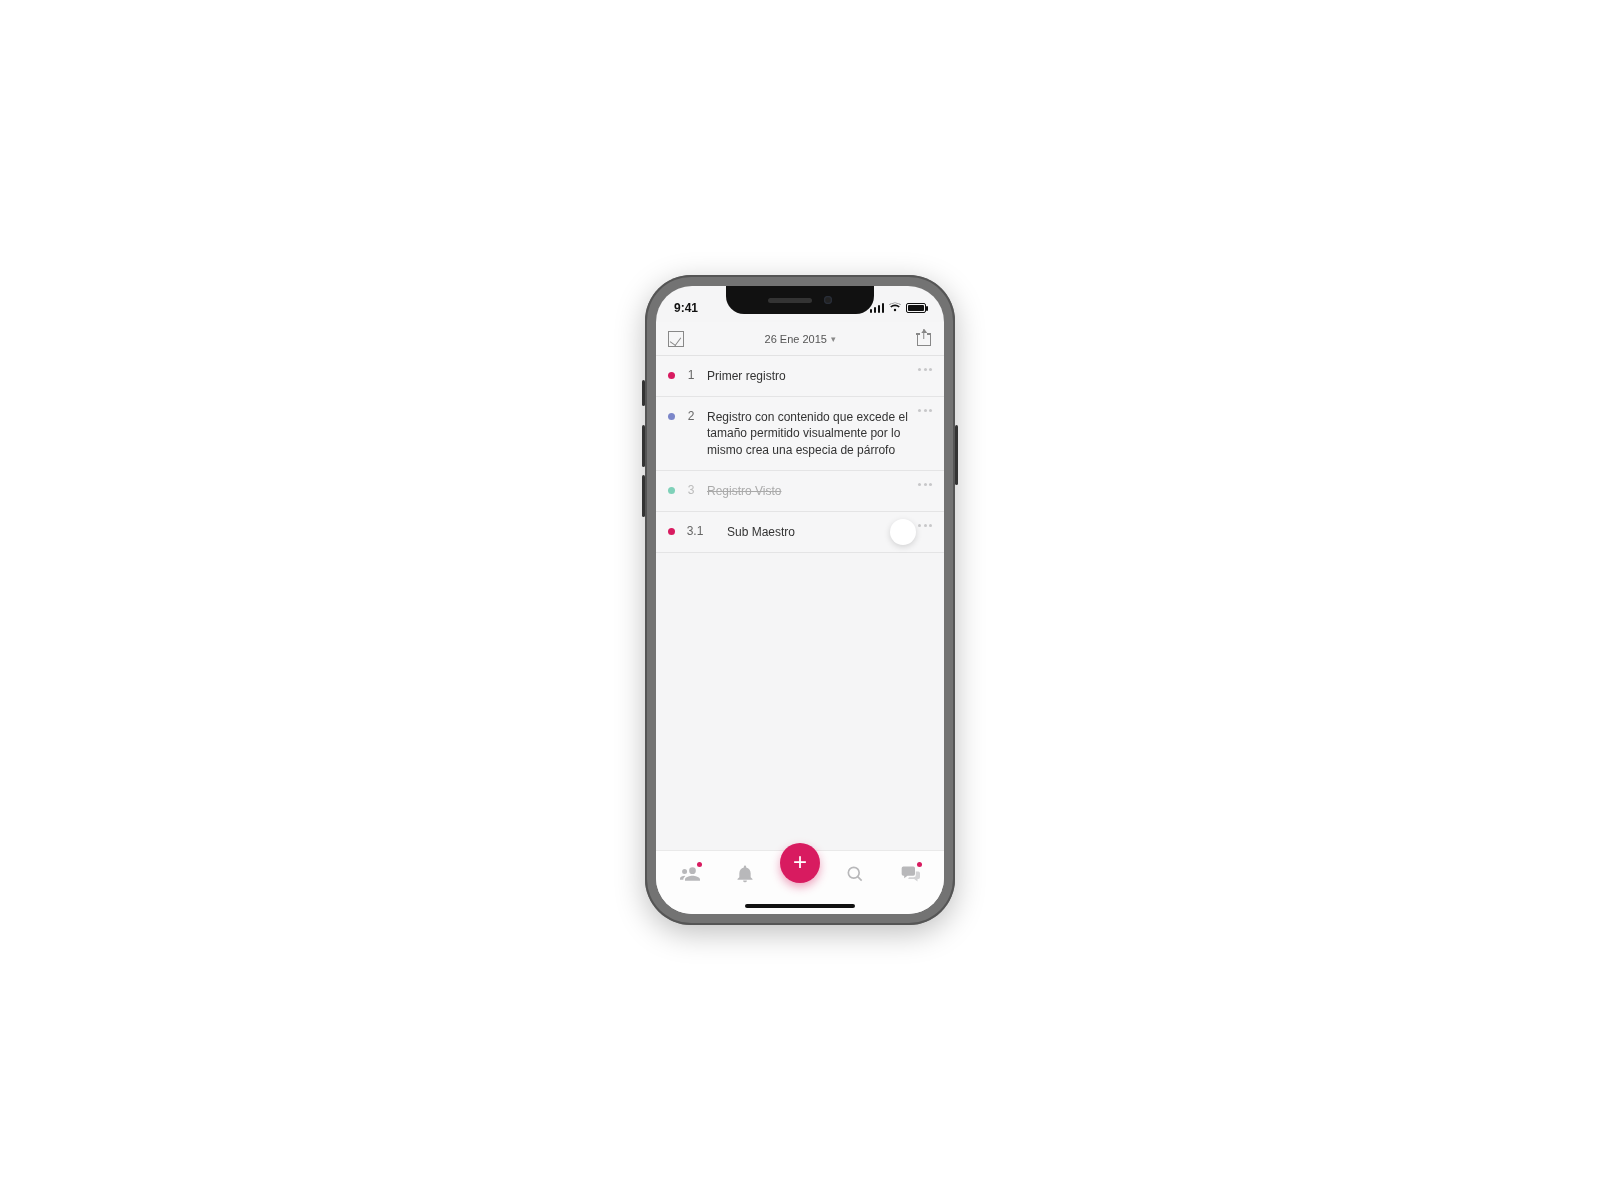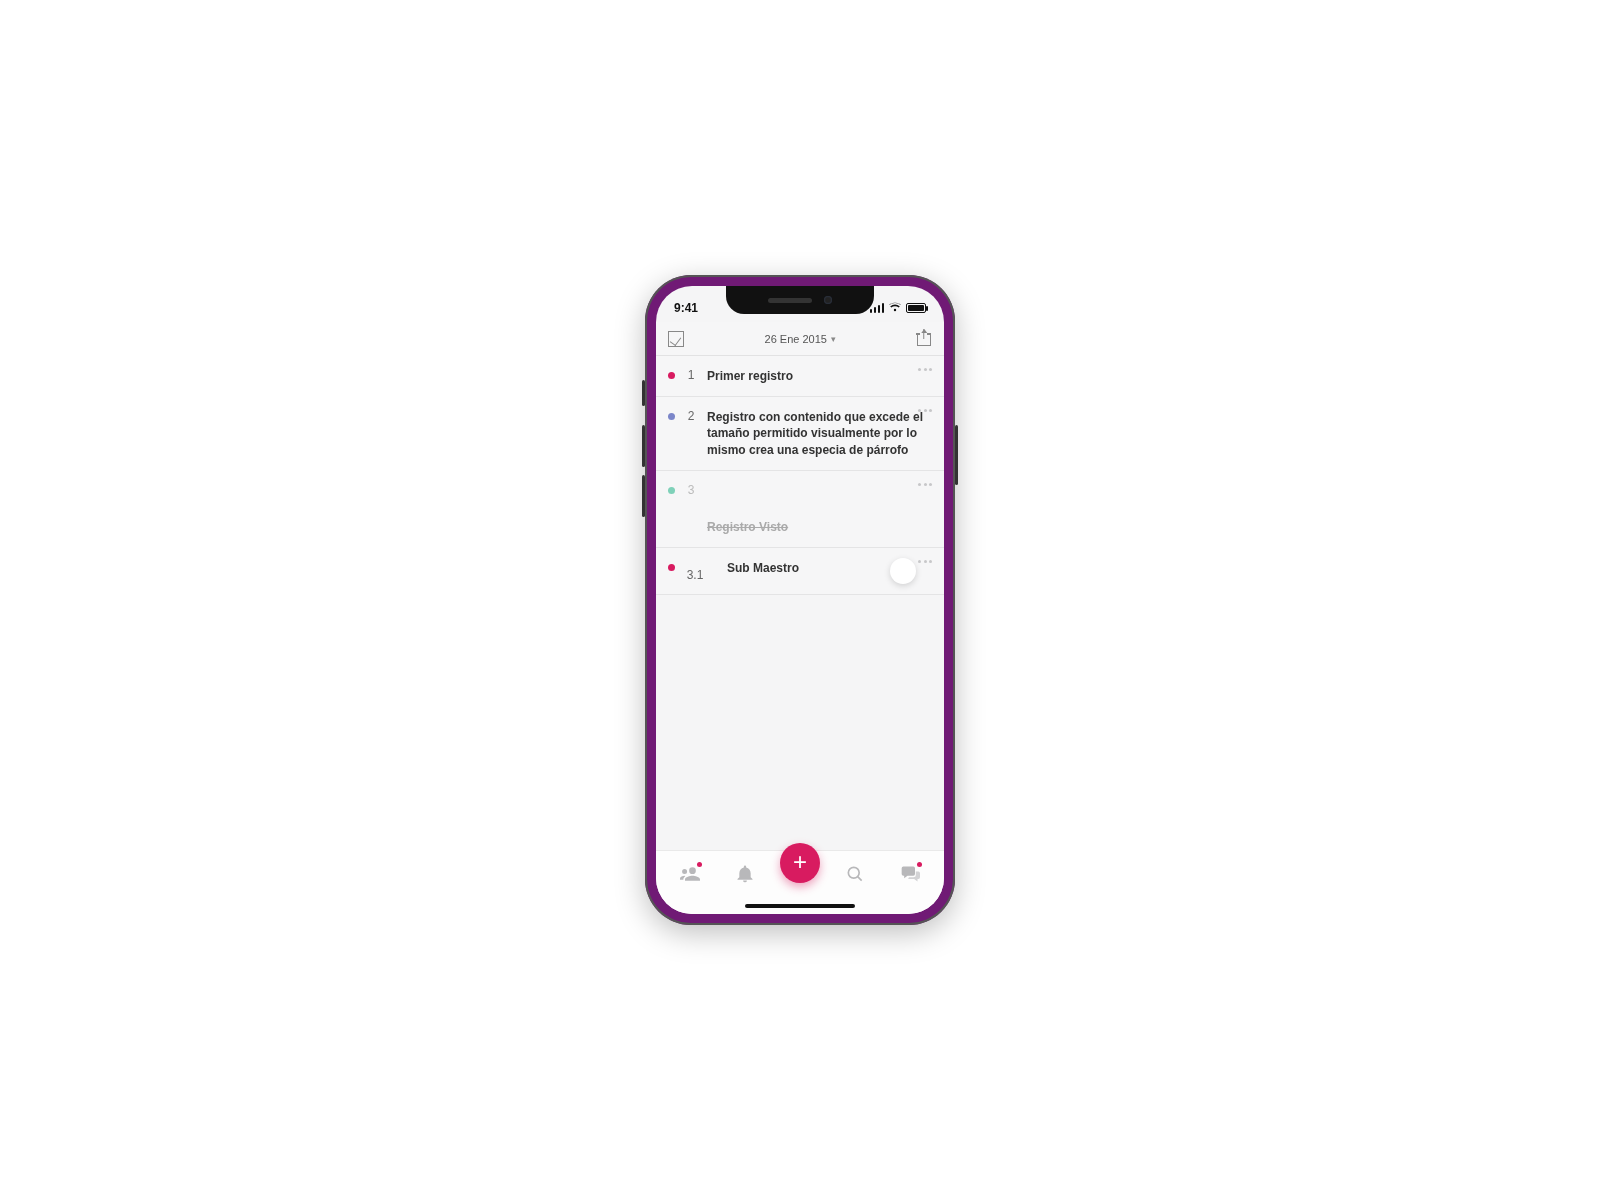--- a/index.html
+++ b/index.html
@@ -10,21 +10,21 @@
     font-family: -apple-system, BlinkMacSystemFont, "Helvetica Neue", sans-serif;
     display: flex;
     align-items: center;
     justify-content: center;
   }
 
   
   .phone-frame {
     width: 310px;
     height: 650px;
-    background: #701a75;
+    background: #737373;
     border-radius: 46px;
     padding: 11px;
     position: relative;
     box-shadow: 0 8px 30px rgba(0,0,0,.25), inset 0 0 0 2px #555;
   }
   .phone-frame::before,
   .phone-frame::after {
     content: "";
     position: absolute;
     background: #333;
@@ -153,27 +153,27 @@
     display:flex; align-items:flex-start; gap:10px;
     padding:12px 12px;
     border-bottom:1px solid rgba(0,0,0,.07);
     font-size:12px;
     color:#333;
     position:relative;
     background:#f6f6f7;
   }
   .row .dot { width:7px; height:7px; border-radius:50%; margin-top:4px; flex:0 0 auto;}
   .row .num { width:12px; text-align:center; color:#666; flex:0 0 auto; margin-top:0;}
-  .row .text { line-height:1.35;font-weight:bold; }
-  .row.done .text { text-decoration: line-through; color:#aaa;margin-top:36px;}
+  .row .text { line-height:1.35; }
+  .row.done .text { text-decoration: line-through; color:#aaa;}
   .row.done .num { color:#bbb; }
   .row .more { position:absolute; right:12px; top:12px; display:flex; gap:2.5px;}
   .row .more span { width:3px; height:3px; background:#c7c7c9; border-radius:50%; }
   .row.sub { padding-left: 12px; }
-  .row.sub .num { width:20px;margin-top:8px; }
+  .row.sub .num { width:20px; }
   .row.sub .text { padding-left:12px; }
 
   .touch-circle {
     position:absolute; right:28px; top:50%; transform:translateY(-50%);
     width:26px; height:26px; border-radius:50%; background:#fff;
     box-shadow: 0 2px 6px rgba(0,0,0,.15);
   }
 
   
   .tabbar-wrap {

